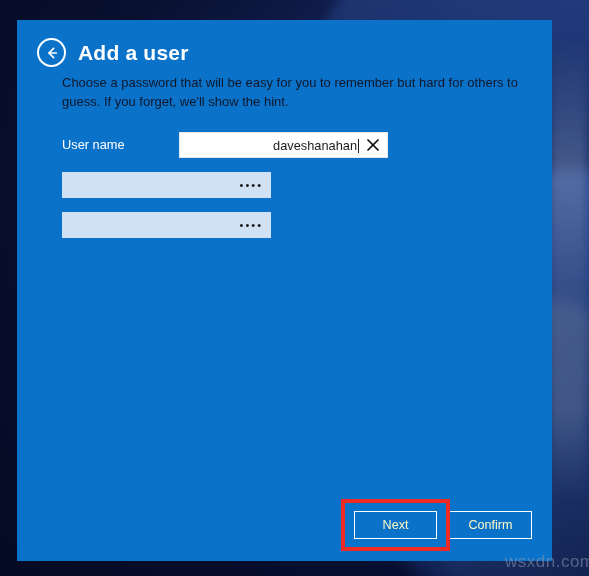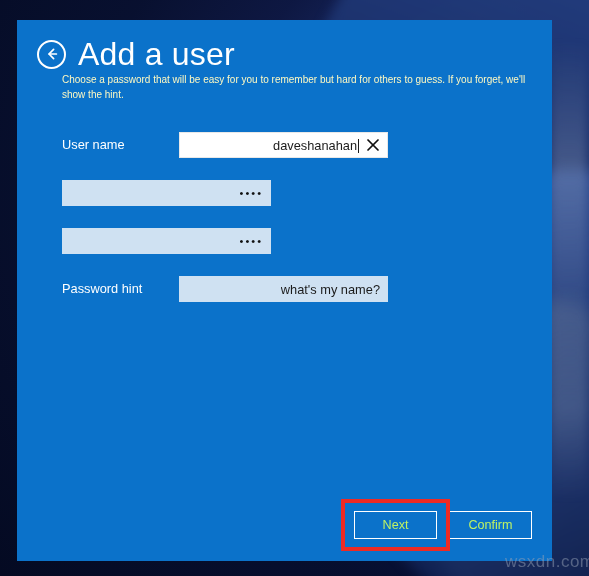--- a/index.html
+++ b/index.html
@@ -110,49 +110,49 @@
     border: 2px solid #ffffff;
     border-radius: 50%;
     display: flex;
     align-items: center;
     justify-content: center;
     cursor: pointer;
     flex: none;
   }
   #back-button svg { display: block; }
   #page-title {
-    font-size: 32px;
-    font-weight: 400;
+    font-size: 21px;
+    font-weight: 700;
     line-height: 1;
     letter-spacing: .2px;
     white-space: nowrap;
   }
 
   #description {
     position: absolute;
     left: 45px;
     top: 53px;
     width: 465px;
-    font-size: 10px;
+    font-size: 13px;
     line-height: 1.47;
-    color: #fef9c3;
+    color: #0f172a;
   }
 
   
   #form {
     position: absolute;
     left: 45px;
     top: 112px;
     width: 380px;
   }
   .field-row {
     display: flex;
     align-items: center;
     height: 26px;
-    margin-bottom: 22px;
+    margin-bottom: 14px;
   }
   .field-label {
     width: 117px;
     flex: none;
     font-size: 12.8px;
     color: #ffffff;
     line-height: 1;
   }
   .field-input {
     position: relative;
@@ -217,21 +217,21 @@
     align-items: center;
     gap: 12px;
   }
   .dlg-button {
     width: 83px;
     height: 28px;
     display: flex;
     align-items: center;
     justify-content: center;
     font-size: 12.6px;
-    color: #bef264;
+    color: #fef9c3;
     border: 1px solid #ffffff;
     background: #0b72ca;
     cursor: pointer;
     line-height: 1;
     white-space: nowrap;
   }
   #next-wrap {
     position: relative;
     display: flex;
     align-items: center;
@@ -294,26 +294,20 @@
           <span class="field-value dots">••••</span>
         </div>
       </div>
 
       <div class="field-row">
         <div class="field-input filled">
           <span class="field-value dots">••••</span>
         </div>
       </div>
 
-      <div class="field-row">
-        <div class="field-label">Password hint</div>
-        <div class="field-input filled">
-          <span class="field-value">what's my name?</span>
-        </div>
-      </div>
 
     </div>
 
     <div id="footer">
       <div id="next-wrap">
         <div class="dlg-button">Next</div>
         <div id="next-highlight"></div>
       </div>
       <div class="dlg-button">Confirm</div>
     </div>

